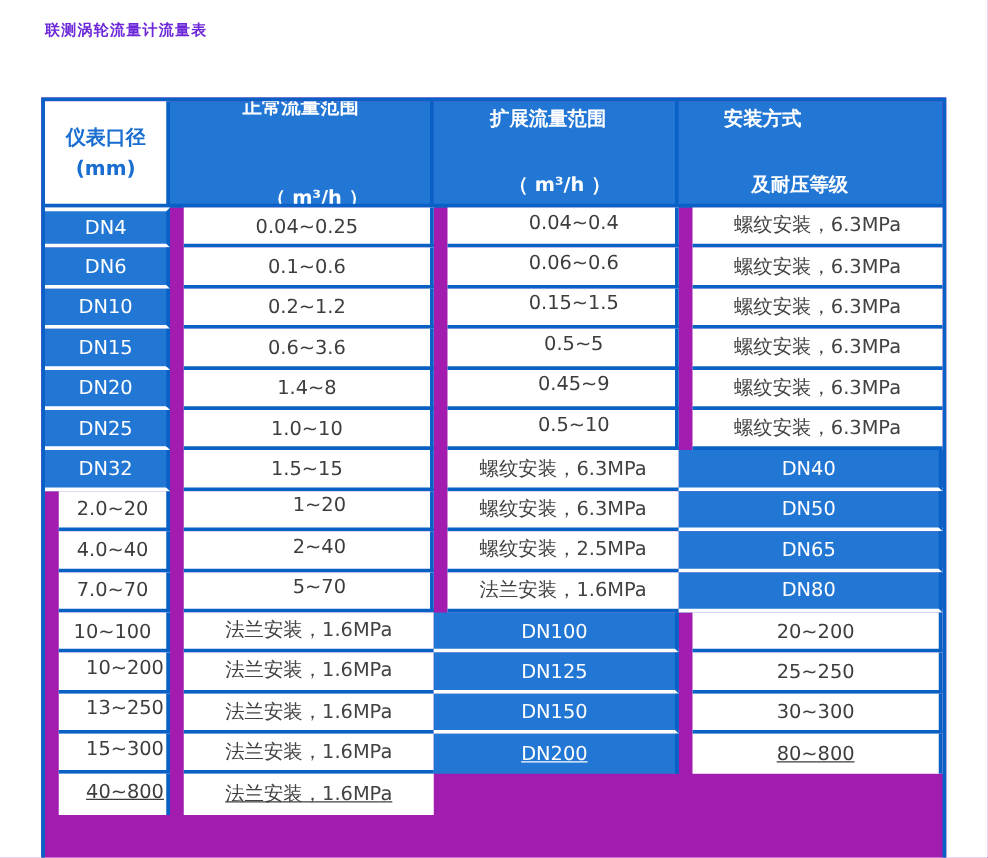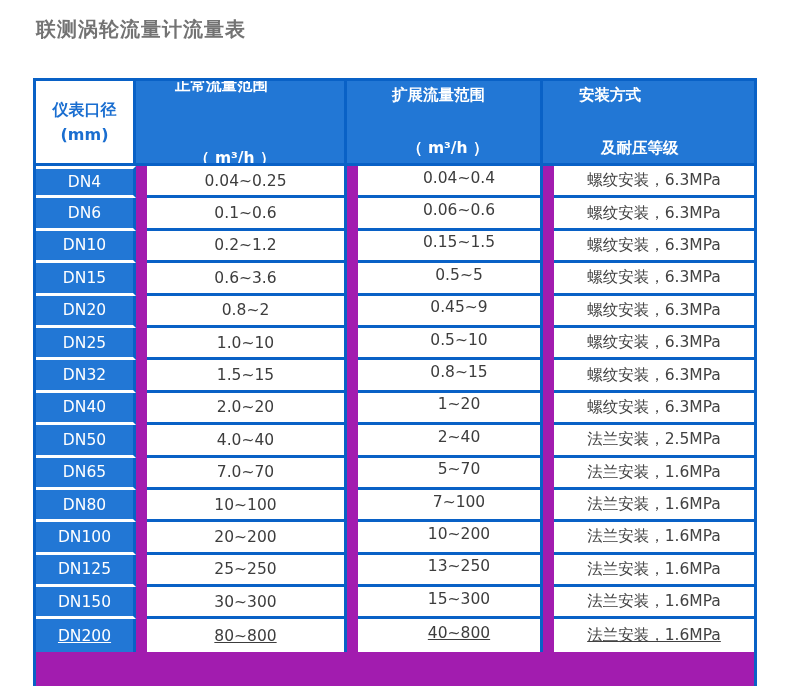--- a/index.html
+++ b/index.html
@@ -4,37 +4,37 @@
 <style>
   :root{
     --fill:#2277d5;
     --border:#0961c6;
     --htext:#1a6ed0;
   }
   *{margin:0;padding:0;box-sizing:border-box;}
   html,body{width:790px;height:686px;background:#ffffff;overflow:hidden;
     font-family:"DejaVu Sans","Liberation Sans",sans-serif;}
   .page{position:relative;width:790px;height:686px;background:#fff;}
-  .title{position:absolute;left:36px;top:16px;font-size:20px;font-weight:bold;
-    color:#737373;letter-spacing:1px;}
+  .title{position:absolute;left:36px;top:16px;font-size:12px;font-weight:bold;
+    color:#6d28d9;letter-spacing:1px;}
   .tbl{position:absolute;left:33px;top:78px;width:724px;height:662px;
     border:3px solid var(--border);background:#a21caf;
     display:grid;
     grid-template-columns:100px 211px 196px 1fr;
     grid-template-rows:85px repeat(15,32.4px);}
   .cell{display:flex;align-items:center;justify-content:center;
     font-size:15.5px;overflow:hidden;}
   
   .h{font-weight:bold;line-height:25px;border-bottom:3px solid var(--border);}
   .h1{background:#fff;color:var(--htext);border-right:3px solid var(--border);
     flex-direction:column;text-align:center;font-size:16px;}
   .hb{background:var(--fill);color:#fff;flex-direction:column;
     align-items:flex-start;text-align:left;}
   .hb .l2{text-indent:19px;margin-top:28px;}
-  .h.c2{border-right:3px solid var(--border);padding-left:39px;gap:20px;}
+  .h.c2{border-right:3px solid var(--border);padding-left:58px;gap:20px;}
   .h.c3{border-right:3px solid var(--border);padding-left:45px;}
   .h.c3 .l2{text-indent:15px;}
   .h.c4{padding-left:36px;}
   .h.c4 .l2{text-indent:22px;}
   
   .dn{background:var(--fill);color:#fff;border-right:3px solid var(--border);
     border-bottom:3px solid #ffffff;}
   .dn.first{border-top:3px solid #ffffff;}
   .val{background:#fff;color:#3d3d3d;border-bottom:3px solid var(--border);margin-left:11px;}
   .val.c2{border-right:3px solid var(--border);}
@@ -76,46 +76,44 @@
       <div class="cell val c4">螺纹安装，6.3MPa</div>
       <div class="cell dn">DN10</div>
       <div class="cell val c2">0.2~1.2</div>
       <div class="cell val c3">0.15~1.5</div>
       <div class="cell val c4">螺纹安装，6.3MPa</div>
       <div class="cell dn">DN15</div>
       <div class="cell val c2">0.6~3.6</div>
       <div class="cell val c3">0.5~5</div>
       <div class="cell val c4">螺纹安装，6.3MPa</div>
       <div class="cell dn">DN20</div>
-      <div class="cell val c2">0.8~2</div>
+      <div class="cell val c2">1.4~8</div>
       <div class="cell val c3">0.45~9</div>
       <div class="cell val c4">螺纹安装，6.3MPa</div>
       <div class="cell dn">DN25</div>
       <div class="cell val c2">1.0~10</div>
       <div class="cell val c3">0.5~10</div>
       <div class="cell val c4">螺纹安装，6.3MPa</div>
       <div class="cell dn">DN32</div>
       <div class="cell val c2">1.5~15</div>
-      <div class="cell val c3">0.8~15</div>
       <div class="cell val c4">螺纹安装，6.3MPa</div>
       <div class="cell dn">DN40</div>
       <div class="cell val c2">2.0~20</div>
       <div class="cell val c3">1~20</div>
       <div class="cell val c4">螺纹安装，6.3MPa</div>
       <div class="cell dn">DN50</div>
       <div class="cell val c2">4.0~40</div>
       <div class="cell val c3">2~40</div>
-      <div class="cell val c4">法兰安装，2.5MPa</div>
+      <div class="cell val c4">螺纹安装，2.5MPa</div>
       <div class="cell dn">DN65</div>
       <div class="cell val c2">7.0~70</div>
       <div class="cell val c3">5~70</div>
       <div class="cell val c4">法兰安装，1.6MPa</div>
       <div class="cell dn">DN80</div>
       <div class="cell val c2">10~100</div>
-      <div class="cell val c3">7~100</div>
       <div class="cell val c4">法兰安装，1.6MPa</div>
       <div class="cell dn">DN100</div>
       <div class="cell val c2">20~200</div>
       <div class="cell val c3">10~200</div>
       <div class="cell val c4">法兰安装，1.6MPa</div>
       <div class="cell dn">DN125</div>
       <div class="cell val c2">25~250</div>
       <div class="cell val c3">13~250</div>
       <div class="cell val c4">法兰安装，1.6MPa</div>
       <div class="cell dn">DN150</div>

